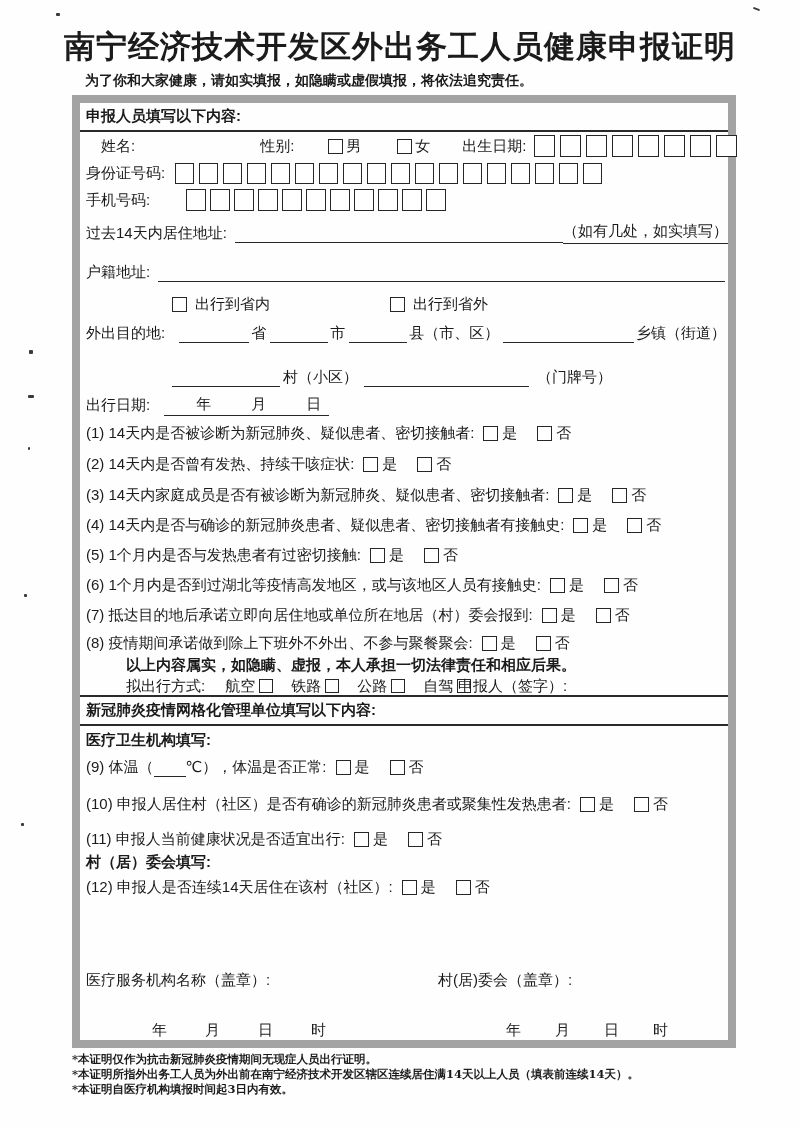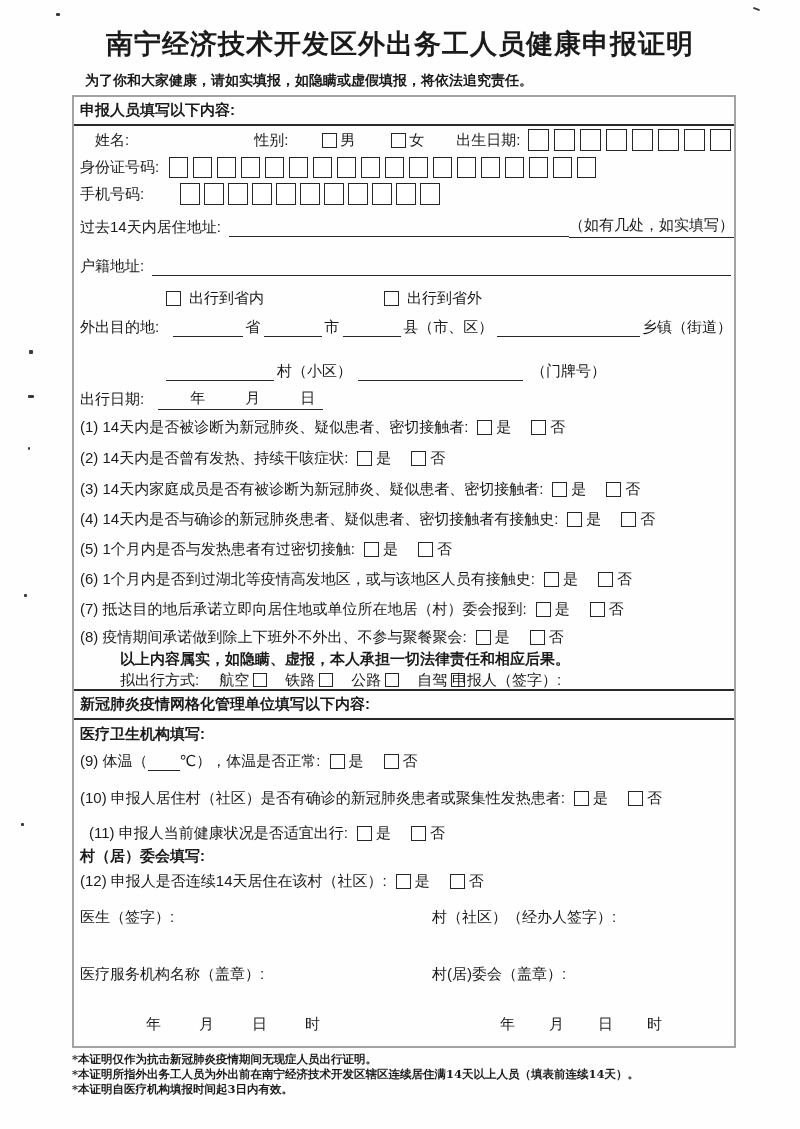--- a/index.html
+++ b/index.html
@@ -1,23 +1,23 @@
 <!DOCTYPE html>
 <html><head>
 <meta charset="utf-8">
 <style>
   html,body{margin:0;padding:0;background:#e8e8e8;}
   .page{position:relative;width:800px;height:1129px;background:#fefefe;overflow:hidden;
         font-family:"Liberation Sans","DejaVu Sans",sans-serif;color:#1b1b1b;}
   .title{position:absolute;top:26px;left:0;right:0;text-align:center;
-         font-size:27px;font-weight:bold;letter-spacing:1px;}
+         font-size:31px;font-weight:bold;letter-spacing:1px;}
   .subtitle{position:absolute;top:72px;left:85px;font-family:"DejaVu Serif",serif;
             font-size:14px;font-weight:bold;white-space:nowrap;}
   .form-table{position:absolute;left:72px;top:95px;width:664px;height:953px;
-              border:2px solid #a3a3a3;box-sizing:border-box;background:transparent;}
+              border:8px solid #a3a3a3;box-sizing:border-box;background:transparent;}
   .row{position:absolute;left:0;right:0;display:flex;align-items:center;
        font-size:15px;white-space:nowrap;}
   .sect{font-weight:bold;padding-left:6px;}
   .hdr1{top:0;height:27px;border-bottom:2px solid #2a2a2a;}
   .hdr2{top:592px;height:27px;border-top:2px solid #2a2a2a;border-bottom:2px solid #2a2a2a;}
   .bold{font-weight:bold;}
   .cb{display:inline-block;width:15px;height:15px;border:1.7px solid #262626;
       box-sizing:border-box;background:#fff;flex:none;}
   .cb.yes{margin-left:9px;margin-right:4px;}
   .cb.no{margin-left:20px;margin-right:4px;}
@@ -261,44 +261,40 @@
     </div>
 
     <div class="row" style="top:689px;height:24px;">
       <span style="margin-left:6px;">(10) 申报人居住村（社区）是否有确诊的新冠肺炎患者或聚集性发热患者:</span>
       <span class="cb yes"></span>
         <span>是</span>
       <span class="cb no"></span>
         <span>否</span>
     </div>
 
-    <div class="row" style="top:724px;height:24px;padding-left:9px;">
+    <div class="row" style="top:724px;height:24px;">
       <span style="margin-left:6px;">(11) 申报人当前健康状况是否适宜出行:</span>
       <span class="cb yes"></span>
         <span>是</span>
       <span class="cb no"></span>
         <span>否</span>
     </div>
 
     <div class="row bold" style="top:747px;height:24px;">
       <span style="margin-left:6px;">村（居）委会填写:</span>
     </div>
 
     <div class="row" style="top:772px;height:24px;">
       <span style="margin-left:6px;">(12) 申报人是否连续14天居住在该村（社区）:</span>
       <span class="cb yes"></span>
         <span>是</span>
       <span class="cb no"></span>
         <span>否</span>
     </div>
 
-    <div class="row" style="top:808px;height:24px;">
-      <span style="margin-left:6px;">医生（签字）:</span>
-      <span class="abs" style="left:358px;">村（社区）（经办人签字）:</span>
-    </div>
 
     <div class="row" style="top:865px;height:24px;">
       <span style="margin-left:6px;">医疗服务机构名称（盖章）:</span>
       <span class="abs" style="left:358px;">村(居)委会（盖章）:</span>
     </div>
 
     <div class="row" style="top:915px;height:24px;">
       <span class="dtgroup" style="margin-left:72px;">
         <span>年</span>
         <span>月</span>

